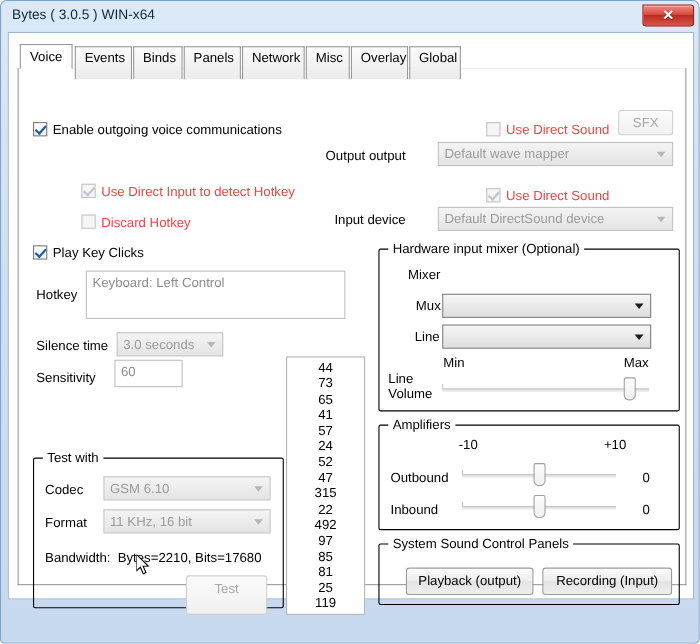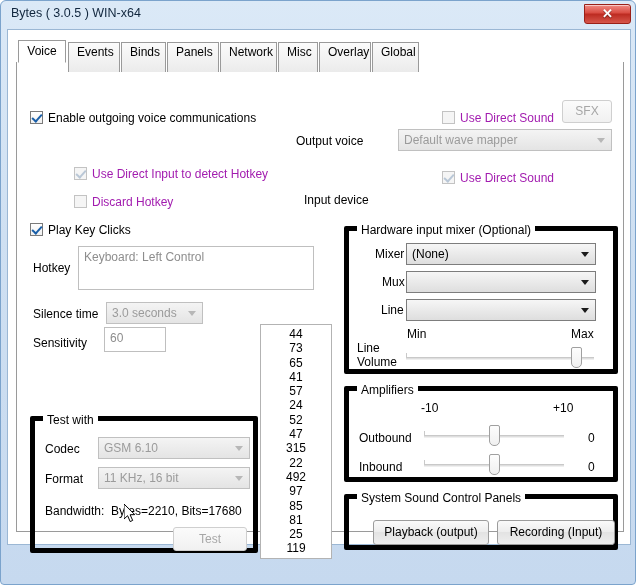--- a/index.html
+++ b/index.html
@@ -100,21 +100,21 @@
     border-top: none;
   }
   
   .chk-row {
     position: absolute;
     font-size: 12px;
     color: #000;
     white-space: nowrap;
     cursor: default;
   }
-  .chk-row.dis { color: #a21caf; padding-left: 44px; }
+  .chk-row.dis { color: #ef4444; padding-left: 44px; }
   .cbx {
     display: inline-block;
     width: 13px; height: 13px;
     vertical-align: -2px;
     margin-right: 5px;
     border: 1px solid #7a7a7a;
     background: linear-gradient(180deg, #ffffff 0%, #f0f0f0 100%);
     position: relative;
   }
   .chk-row.dis .cbx { border-color: #c3c3c3; background: #f5f5f5; }
@@ -168,21 +168,21 @@
     margin-top: -2px;
     width: 0; height: 0;
     border-left: 4px solid transparent;
     border-right: 4px solid transparent;
     border-top: 5px solid #b7b7b7;
   }
   .combo.enabled .arrow { border-top-color: #1b1b1b; }
   
   .group {
     position: absolute;
-    border: 5px solid #000000;
+    border: 1px solid #000000;
     border-radius: 2px;
     text-decoration: underline;
   }
   .group > .gtitle {
     position: absolute;
     top: -8px; left: 8px;
     background: #ffffff;
     padding: 0 4px;
     font-size: 12px;
     color: #000;
@@ -346,48 +346,48 @@
 
       <div class="lbl" style="left:10px;top:51px;">Format</div>
       <div class="combo" style="left:63px;top:46px;width:152px;height:22px;">
         <span>11 KHz, 16 bit</span>
         <span class="arrow"></span>
       </div>
 
       <div class="lbl" style="left:10px;top:83px;">Bandwidth:</div>
       <div class="lbl" style="left:76px;top:83px;">Bytes=2210, Bits=17680</div>
 
-      <div class="btn dis" style="left:138px;top:106px;width:74px;height:24px;line-height:22px;">Test</div>
+      <div class="btn dis" style="left:138px;top:106px;width:74px;height:36px;line-height:22px;">Test</div>
     </div>
 
     <div class="chk-row dis" style="left:390px;top:81px;">
       <span class="cbx"></span><span>Use Direct Sound</span>
     </div>
     <div class="btn dis" style="left:554px;top:70px;width:50px;height:23px;line-height:21px;">SFX</div>
 
-    <div class="lbl" style="left:288px;top:104px;">Output voice</div>
+    <div class="lbl" style="left:288px;top:104px;">Output output</div>
     <div class="combo" style="left:390px;top:99px;width:214px;height:22px;">
       <span>Default wave mapper</span>
       <span class="arrow"></span>
     </div>
 
     <div class="chk-row dis" style="left:390px;top:141px;">
       <span class="cbx on"></span><span>Use Direct Sound</span>
     </div>
 
     <div class="lbl" style="left:296px;top:163px;">Input device</div>
+    <div class="combo" style="left:390px;top:158px;width:214px;height:22px;">
+      <span>Default DirectSound device</span>
+      <span class="arrow"></span>
+    </div>
 
     <div class="group" style="left:336px;top:196px;width:274px;height:148px;">
       <div class="gtitle">Hardware input mixer (Optional)</div>
 
       <div class="lbl" style="left:26px;top:16px;">Mixer</div>
-      <div class="combo enabled" style="left:57px;top:12px;width:190px;height:22px;">
-        <span>(None)</span>
-        <span class="arrow"></span>
-      </div>
 
       <div class="lbl" style="left:33px;top:44px;">Mux</div>
       <div class="combo enabled" style="left:57px;top:40px;width:190px;height:22px;">
         <span></span>
         <span class="arrow"></span>
       </div>
 
       <div class="lbl" style="left:32px;top:72px;">Line</div>
       <div class="combo enabled" style="left:57px;top:68px;width:190px;height:22px;">
         <span></span>

